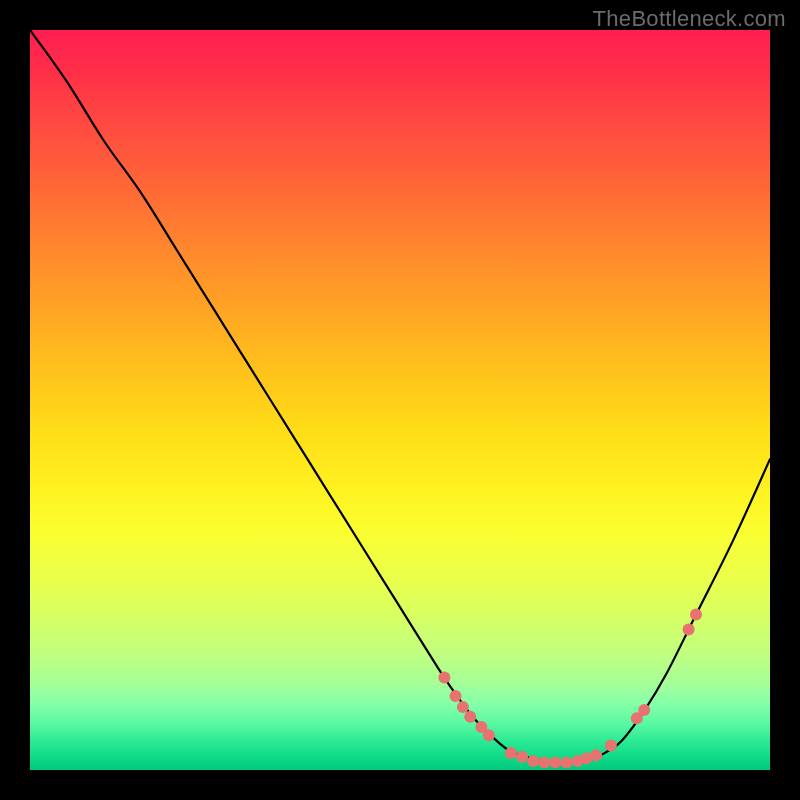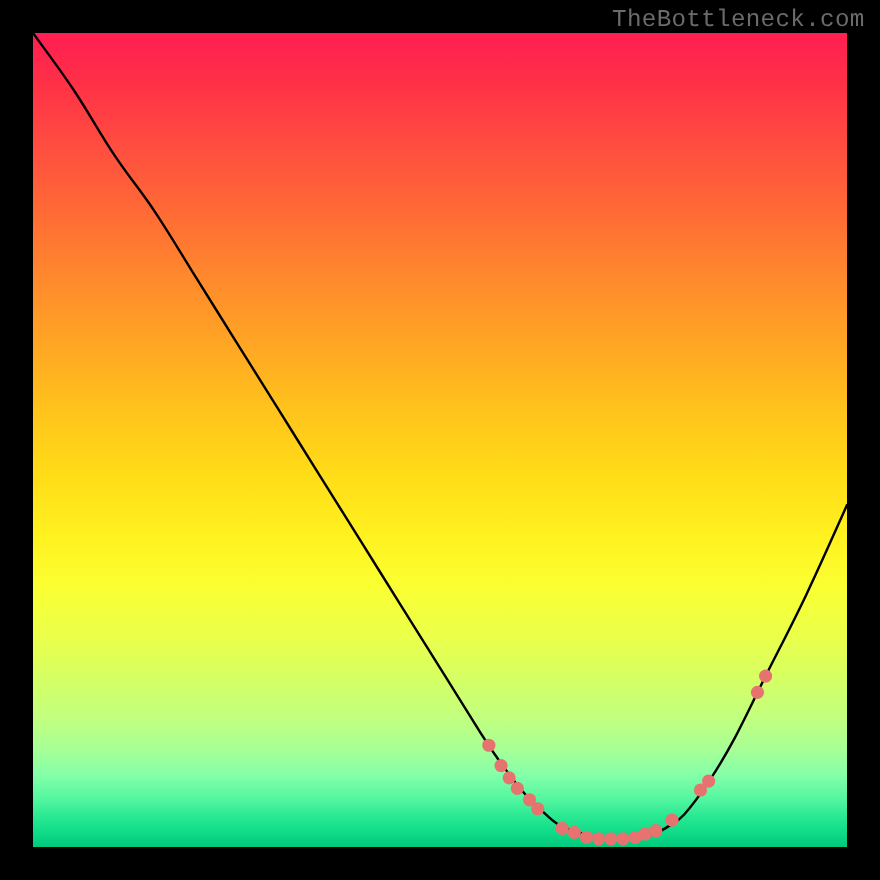--- a/index.html
+++ b/index.html
@@ -19,21 +19,20 @@
   }
   .watermark {
     position: absolute;
     top: 6px;
     right: 14px;
     color: #6b6b6b;
     font-size: 22px;
     font-weight: 500;
     letter-spacing: 0.3px;
     z-index: 10;
-    font-family: Liberation Mono, monospace;
   }
   .plot-area {
     position: absolute;
     left: 30px;
     top: 30px;
     width: 740px;
     height: 740px;
     overflow: hidden;
   }
   .gradient-bg {

